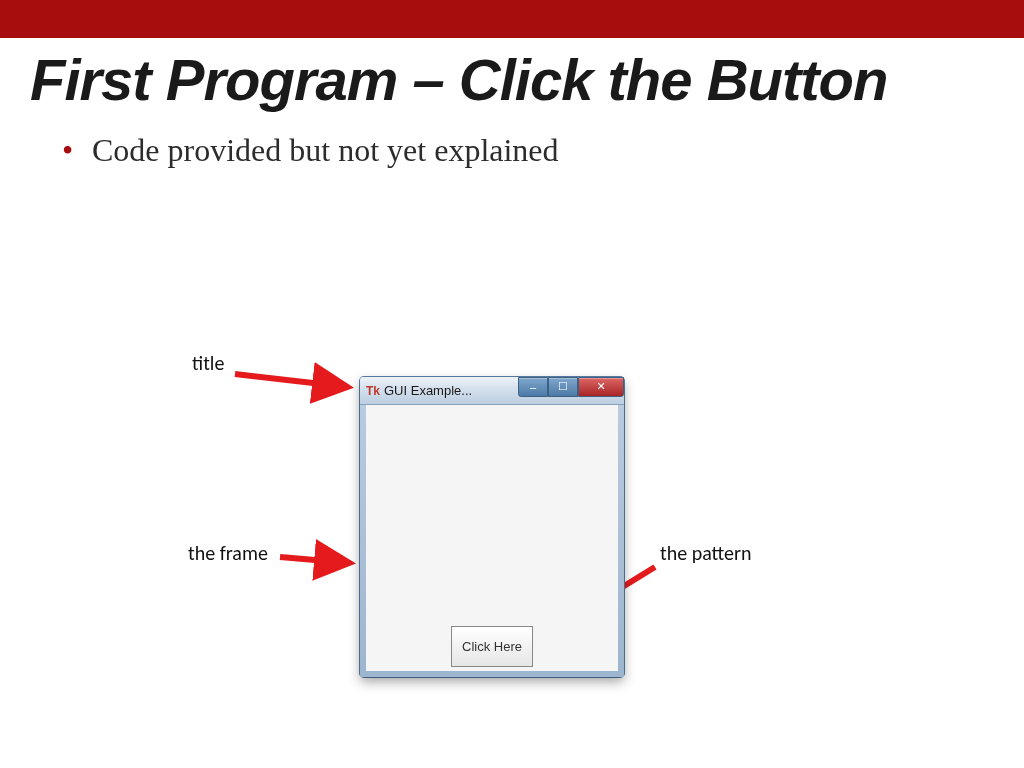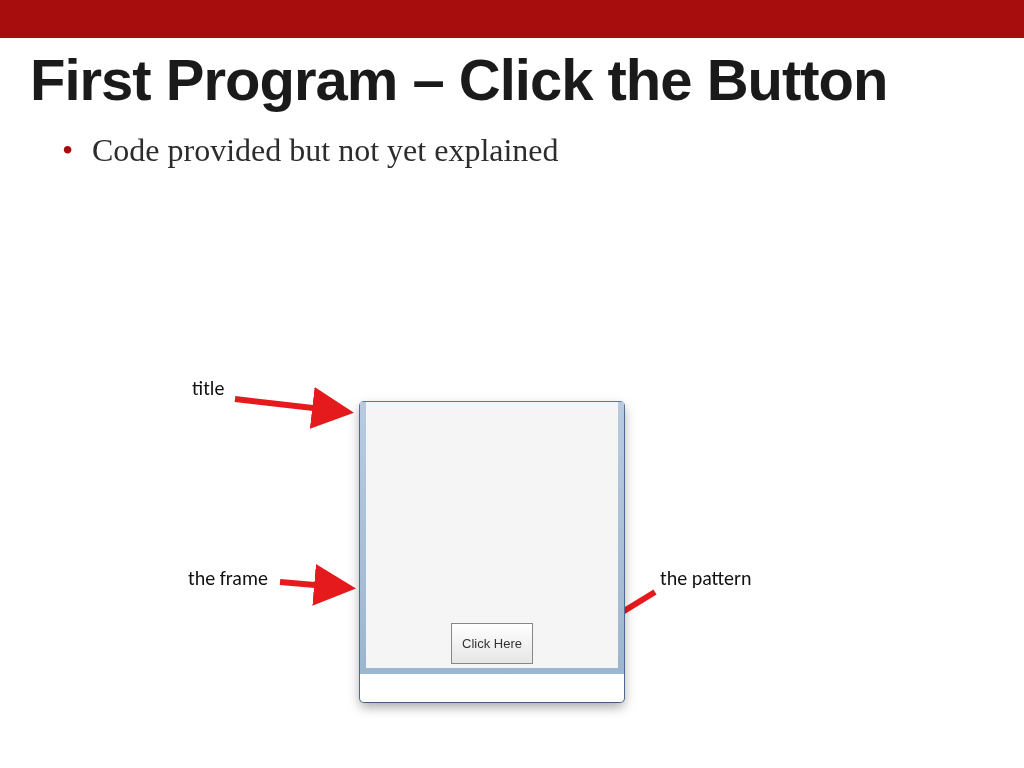--- a/index.html
+++ b/index.html
@@ -17,20 +17,21 @@
     height: 38px;
     background: #a80d0d;
   }
   .title {
     font-family: Impact, "Arial Black", sans-serif;
     font-size: 58px;
     font-weight: bold;
     letter-spacing: -1px;
     color: #1a1a1a;
     margin: 8px 30px 16px 30px;
+    font-style: italic;
   }
   ul.bullets {
     margin: 0 40px;
     padding-left: 30px;
     list-style: none;
     color: #2c2c2c;
     font-size: 32px;
     line-height: 1.35;
   }
   ul.bullets li {
@@ -43,21 +44,21 @@
     content: "•";
     position: absolute;
     left: -8px;
     top: 0;
     color: #a80d0d;
     font-size: 32px;
   }
   .diagram {
     position: absolute;
     left: 160px;
-    top: 360px;
+    top: 335px;
     width: 690px;
     height: 360px;
     text-decoration: underline;
   }
   .label {
     position: absolute;
     font-family: Calibri, Arial, sans-serif;
     font-size: 20px;
     color: #111;
   }
@@ -179,18 +180,27 @@
     </defs>
 
     <line x1="75" y1="39" x2="188" y2="52" stroke="#e41a1c" stroke-width="6" marker-end="url(#ah)"></line>
 
     <line x1="120" y1="222" x2="190" y2="228" stroke="#e41a1c" stroke-width="6" marker-end="url(#ah)"></line>
 
     <line x1="495" y1="232" x2="368" y2="310" stroke="#e41a1c" stroke-width="6" marker-end="url(#ah)"></line>
   </svg>
 
   <div class="win">
+    <div class="win-titlebar">
+      <span class="win-icon">Tk</span>
+      <span class="win-title-text">GUI Example...</span>
+      <div class="win-buttons">
+        <div class="win-btn min">–</div>
+        <div class="win-btn max">☐</div>
+        <div class="win-btn close">✕</div>
+      </div>
+    </div>
     <div class="win-frame">
       <button class="gui-button">Click Here</button>
     </div>
   </div>
 
 </div>
 
 </body></html>

